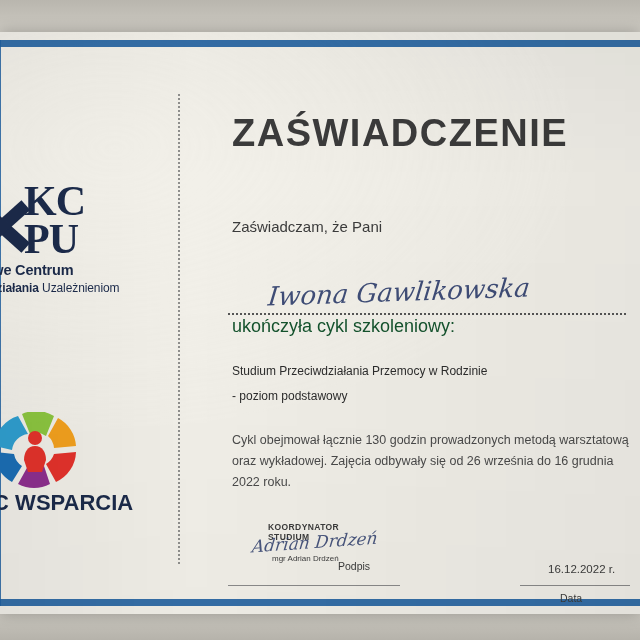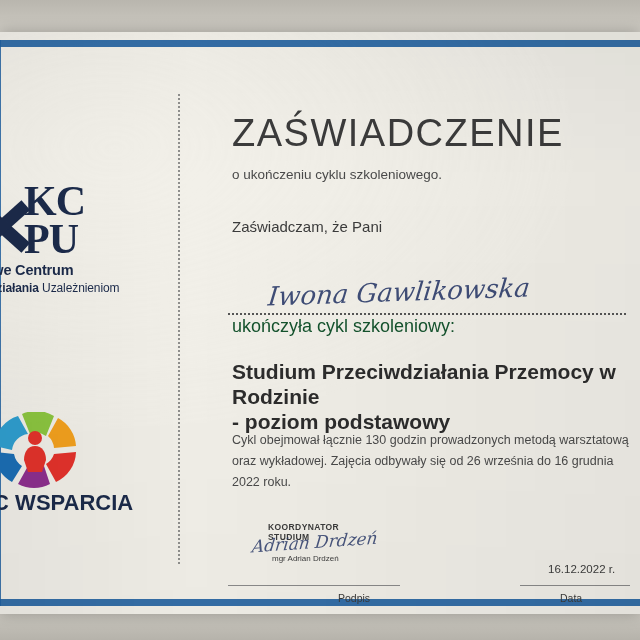--- a/index.html
+++ b/index.html
@@ -149,21 +149,21 @@
     font-size: 22px;
     font-weight: bold;
     color: #1b2a4a;
     letter-spacing: 0px;
   }
   .doc-title {
     position: absolute;
     left: 232px;
     top: 80px;
     font-size: 38px;
-    font-weight: normal;
+    font-weight: bold;
     color: #3b3b3b;
     letter-spacing: 1.5px;
     font-family: "Liberation Sans", sans-serif;
   }
   .doc-sub {
     position: absolute;
     left: 232px;
     top: 135px;
     font-size: 13.5px;
     color: #4a4a4a;
@@ -206,22 +206,22 @@
     left: 232px;
     top: 284px;
     font-size: 18px;
     color: #14532d;
   }
   .course-name {
     position: absolute;
     left: 232px;
     top: 327px;
     width: 400px;
-    font-size: 21px;
-    font-weight: bold;
+    font-size: 12px;
+    font-weight: normal;
     color: #2c2c2c;
     line-height: 25px;
   }
   .line-org {
     position: absolute;
     left: 232px;
     top: 388px;
     font-size: 13px;
     color: #4a4a4a;
   }
@@ -271,21 +271,21 @@
   .rule-left {
     position: absolute;
     left: 228px;
     top: 553px;
     width: 172px;
     border-bottom: 1px solid #8a8a8a;
   }
   .label-podpis {
     position: absolute;
     left: 298px;
-    top: 560px;
+    top: 528px;
     font-size: 10.5px;
     color: #3b3b3b;
     padding-left: 40px;
   }
   .date-val {
     position: absolute;
     left: 548px;
     top: 531px;
     font-size: 11.5px;
     color: #3b3b3b;
@@ -343,21 +343,20 @@
           <path d="M62 72 A34 34 0 0 1 30 72 L40 54 A18 18 0 0 0 56 54 Z" fill="#8e2f8f"></path>
           <path d="M24 70 A34 34 0 0 1 6 40 L26 42 A18 18 0 0 0 34 54 Z" fill="#1b6fb5"></path>
           <circle cx="47" cy="26" r="7" fill="#e4322b"></circle>
           <path d="M47 34 C40 34 36 40 36 48 L40 60 L54 60 L58 48 C58 40 54 34 47 34 Z" fill="#e4322b"></path>
         </svg>
       </div>
       <div class="moc-text">OC WSPARCIA</div>
     </div>
 
     <div class="doc-title">ZAŚWIADCZENIE</div>
-    <div class="doc-sub">o ukończeniu cyklu szkoleniowego.</div>
 
     <div class="line-zaswiadczam">Zaświadczam, że Pani</div>
 
     <div class="name-line">
       <div class="handwritten">Iwona Gawlikowska</div>
       <div class="dots"></div>
     </div>
 
     <div class="line-ukonczyla">ukończyła cykl szkoleniowy:</div>
 

